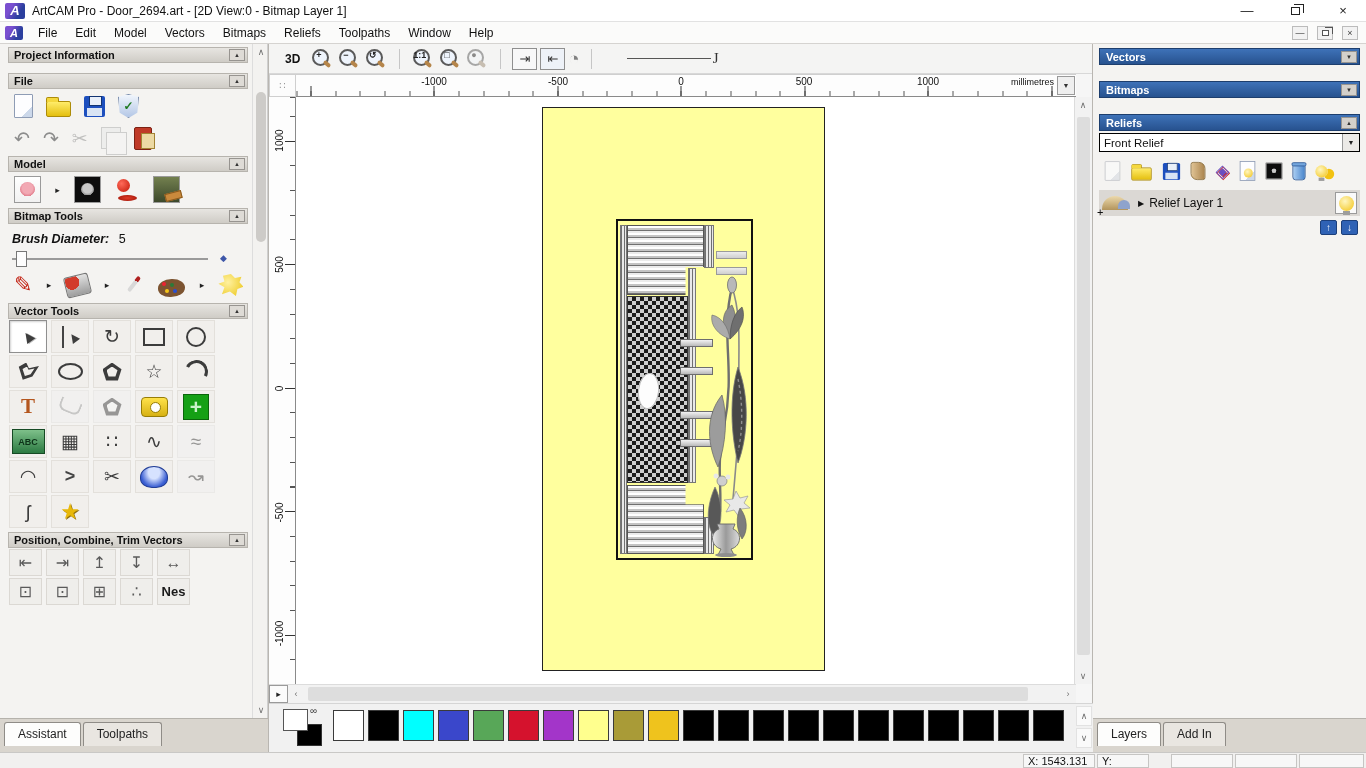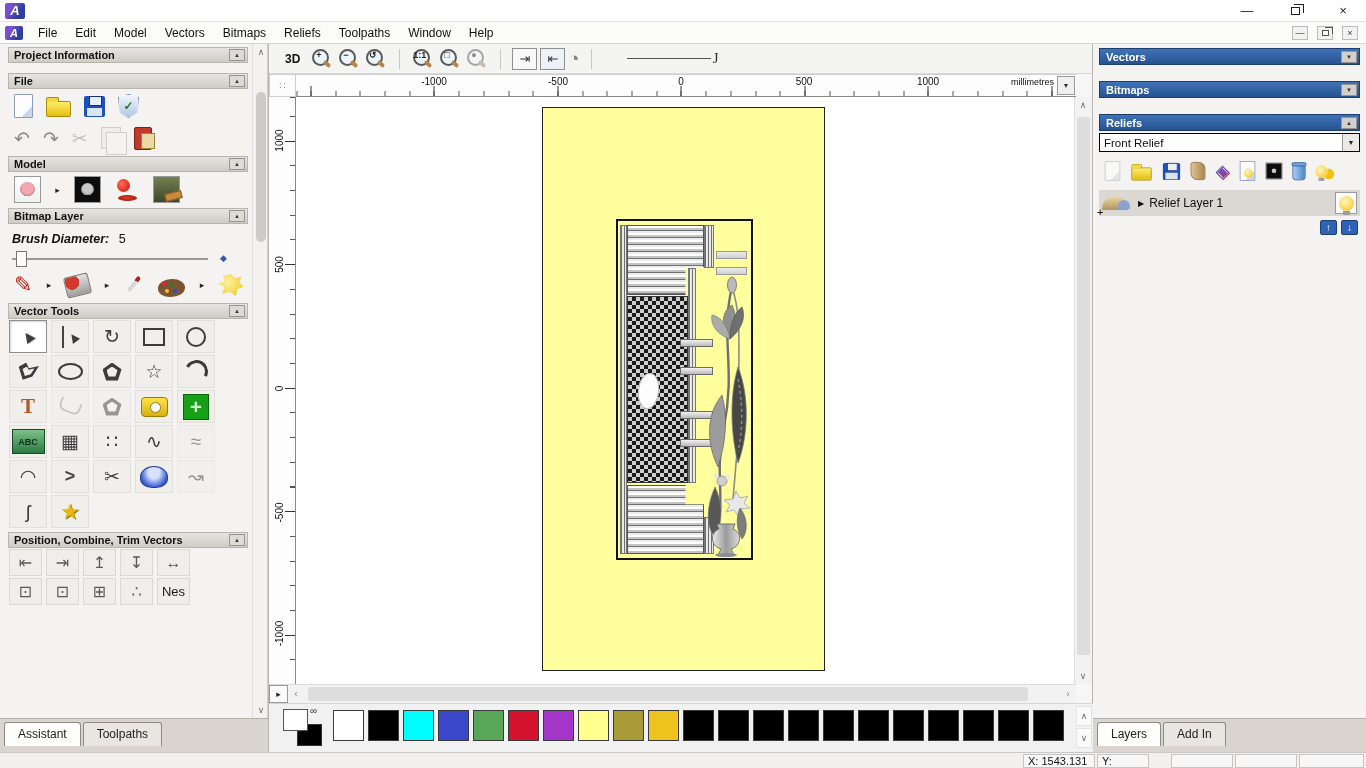--- a/index.html
+++ b/index.html
@@ -97,21 +97,21 @@
   .csscross{position:relative;}
   .csscross::before{content:"";width:24px;height:24px;background:#15a015;border:1px solid #0a660a;display:block;}
   .csscross i{position:absolute;color:#c8f2c8;font-size:21px;font-weight:bold;line-height:1;}
   .cssabc{position:relative;}
   .cssabc::before{content:"";width:31px;height:23px;background:linear-gradient(#7ec08a,#2c7a42);border:1px solid #164a24;display:block;}
   .cssabc i{position:absolute;color:#0c3318;font-size:9px;font-weight:bold;letter-spacing:0;}
   .cssdome::before{content:"";width:26px;height:20px;background:radial-gradient(ellipse at 50% 28%,#d6e2ff 0 30%,#3a5ed2 72%);border:1px solid #223e96;border-radius:50% 50% 42% 42%;display:block;}
   
   .pbtn{width:33px;height:27px;background:#efeeeb;border:1px solid #dbd8d3;color:#5a5a5a;font-size:16px;}
   .pbtn i{font-size:16px;}
-  .pbtn.nes i{font-size:13px;font-weight:normal;color:#1a1a1a;}
+  .pbtn.nes i{font-size:13px;font-weight:bold;color:#1a1a1a;}
   
   #brushrow{padding:8px 0 0 12px;font-size:12.5px;}
   #brushrow .blabel{font-weight:bold;font-style:italic;}
   #slider{position:relative;height:18px;margin:4px 0 0 12px;width:215px;}
   #slider .track{position:absolute;left:0;top:8px;width:196px;height:2px;background:#9a9a9a;}
   #slider .thumb{position:absolute;left:4px;top:1px;width:11px;height:16px;background:#fdfdfd;border:1px solid #777;}
   #slider .pin{position:absolute;right:0;top:3px;color:#3d56a8;font-size:9px;}
   
   #ascroll{position:absolute;left:252px;top:44px;width:16px;height:674px;background:#f3f2f0;border-left:1px solid #ddd;border-right:1px solid #cfcfcf;}
   .sbtn{position:absolute;left:0;width:16px;height:16px;display:flex;align-items:center;justify-content:center;color:#707070;font-size:9px;}
@@ -213,20 +213,21 @@
   
   .hdrspacer{height:12px;}
 </style>
 </head>
 <body>
 
 <div id="app">
 
   <div id="titlebar">
     <div id="logo">A</div>
+    <div id="title">ArtCAM Pro - Door_2694.art - [2D View:0 - Bitmap Layer 1]</div>
     <div id="tb-controls">
       <div class="wctl">—</div>
       <div class="wctl">
           <span class="rsq"></span>
         </div>
       <div class="wctl">×</div>
     </div>
   </div>
 
   <div id="menubar">
@@ -312,21 +313,21 @@
           <i></i>
         </span>
         <span class="tool csslamp">
           <i></i>
         </span>
         <span class="tool tile tile-mona">
           <i></i>
         </span>
       </div>
     <div class="sech">
-      <span>Bitmap Layer</span>
+      <span>Bitmap Tools</span>
       <span class="colbtn">▲</span>
     </div>
     <div id="brushrow">
       <span class="blabel">Brush Diameter:</span>
       <span style="margin-left:6px;">5</span>
     </div>
     <div id="slider">
       <div class="track"></div>
       <div class="thumb"></div>
       <div class="pin">◆</div>

